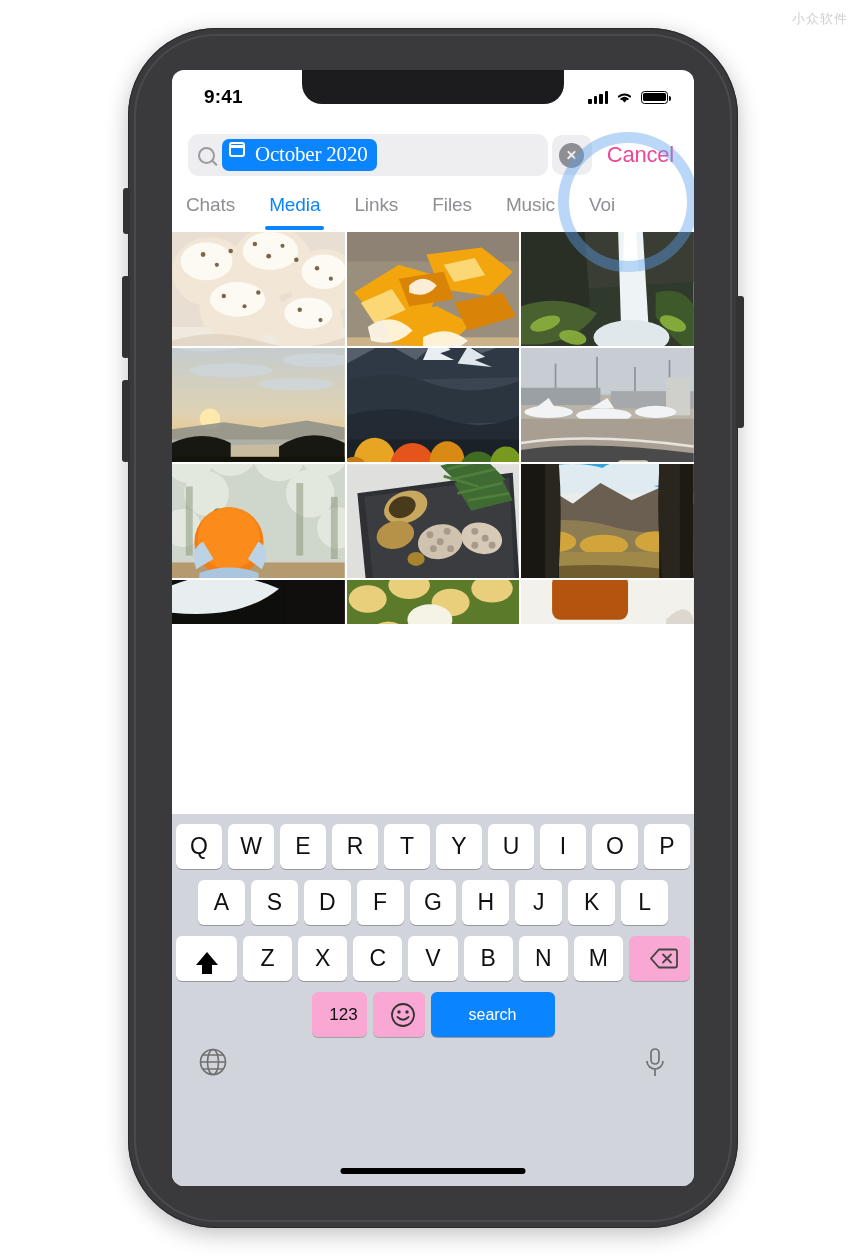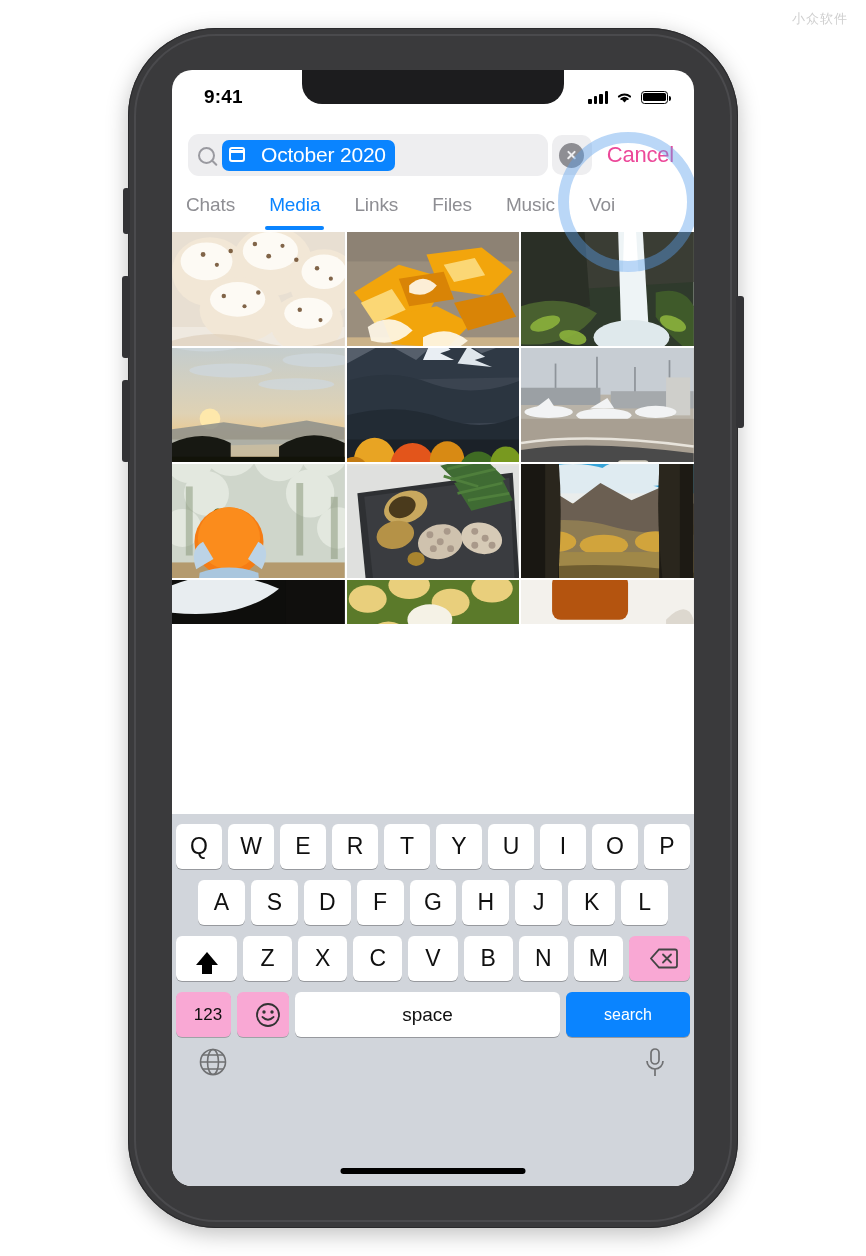--- a/index.html
+++ b/index.html
@@ -37,21 +37,21 @@
   .btn-mute  { left: -5px; top: 160px;  width: 7px; height: 46px; }
   .btn-volup { left: -6px; top: 248px;  width: 8px; height: 82px; }
   .btn-voldn { left: -6px; top: 352px;  width: 8px; height: 82px; }
   .btn-power { right: -6px; top: 268px; width: 8px; height: 132px; }
 
   
   .screen {
     position: absolute; left: 44px; top: 42px;
     width: 522px; height: 1116px;
     background: #ffffff;
-    border-radius: 20px;
+    border-radius: 12px;
     overflow: hidden;
   }
   .notch {
     position: absolute; left: 50%; transform: translateX(-50%); top: 0;
     width: 262px; height: 34px;
     background: #1c1c1e;
     border-radius: 0 0 20px 20px;
     z-index: 40;
   }
 
@@ -85,24 +85,25 @@
     flex: 1; height: 42px; background: #eeeef0; border-radius: 11px;
     display: flex; align-items: center; padding: 0 10px; gap: 7px; min-width: 0;
   }
   .mag {
     width: 17px; height: 17px; border: 2.1px solid #9a9aa0; border-radius: 50%;
     position: relative; flex: 0 0 auto;
   }
   .mag::after{ content:""; position:absolute; right:-5px; bottom:-3px; width:7px;height:2.1px;
     background:#9a9aa0; transform: rotate(45deg); border-radius:2px; }
   .token {
-    display: inline-flex; align-items: center; gap: 16px;
+    display: inline-flex; align-items: flex-start; gap: 10px;
     background: #0a84ff; color: #fff; border-radius: 7px;
     padding: 3px 9px 4px 7px; font-size: 21px; letter-spacing: -.2px;
     white-space: nowrap;
+    font-family: Liberation Serif, serif;
   }
   .cal-icon {
     width: 16px; height: 15px; border: 2px solid #fff; border-radius: 3px;
     position: relative; flex: 0 0 auto;
   }
   .cal-icon::before{ content:""; position:absolute; left:-2px; right:-2px; top:1px; height:3px;
     background:#fff; }
   .clearbtn {
     width: 40px; height: 40px; border-radius: 10px; background: #eeeef0;
     display: flex; align-items: center; justify-content: center; flex: 0 0 auto;
@@ -606,21 +607,20 @@
         <div class="krow row4">
           <div class="key num fn">123</div>
           <div class="key emoji fn">
             <svg width="26" height="26" viewBox="0 0 26 26">
               <circle cx="13" cy="13" r="11" fill="none" stroke="#333" stroke-width="1.8"></circle>
               <circle cx="9" cy="10" r="1.7" fill="#333"></circle>
                 <circle cx="17" cy="10" r="1.7" fill="#333"></circle>
               <path d="M7.5 15 Q13 20.5 18.5 15" fill="none" stroke="#333" stroke-width="1.8" stroke-linecap="round"></path>
             </svg>
           </div>
-          <div class="key space">space</div>
           <div class="key search">search</div>
         </div>
 
         <div class="krow bottom">
           <span class="globe-icon">
             <svg width="30" height="30" viewBox="0 0 30 30">
               <circle cx="15" cy="15" r="12.5" fill="none" stroke="#4a4a4a" stroke-width="1.6"></circle>
               <ellipse cx="15" cy="15" rx="5.5" ry="12.5" fill="none" stroke="#4a4a4a" stroke-width="1.6"></ellipse>
               <path d="M2.5 15 H27.5 M4.5 8 H25.5 M4.5 22 H25.5" stroke="#4a4a4a" stroke-width="1.4" fill="none"></path>
             </svg>

